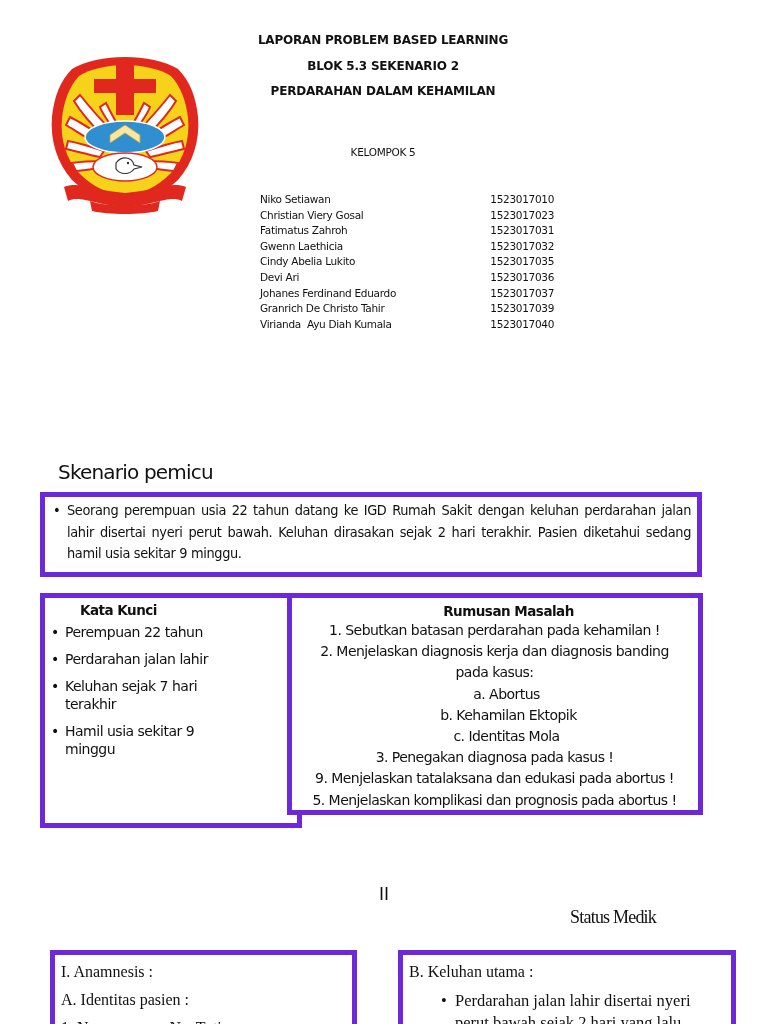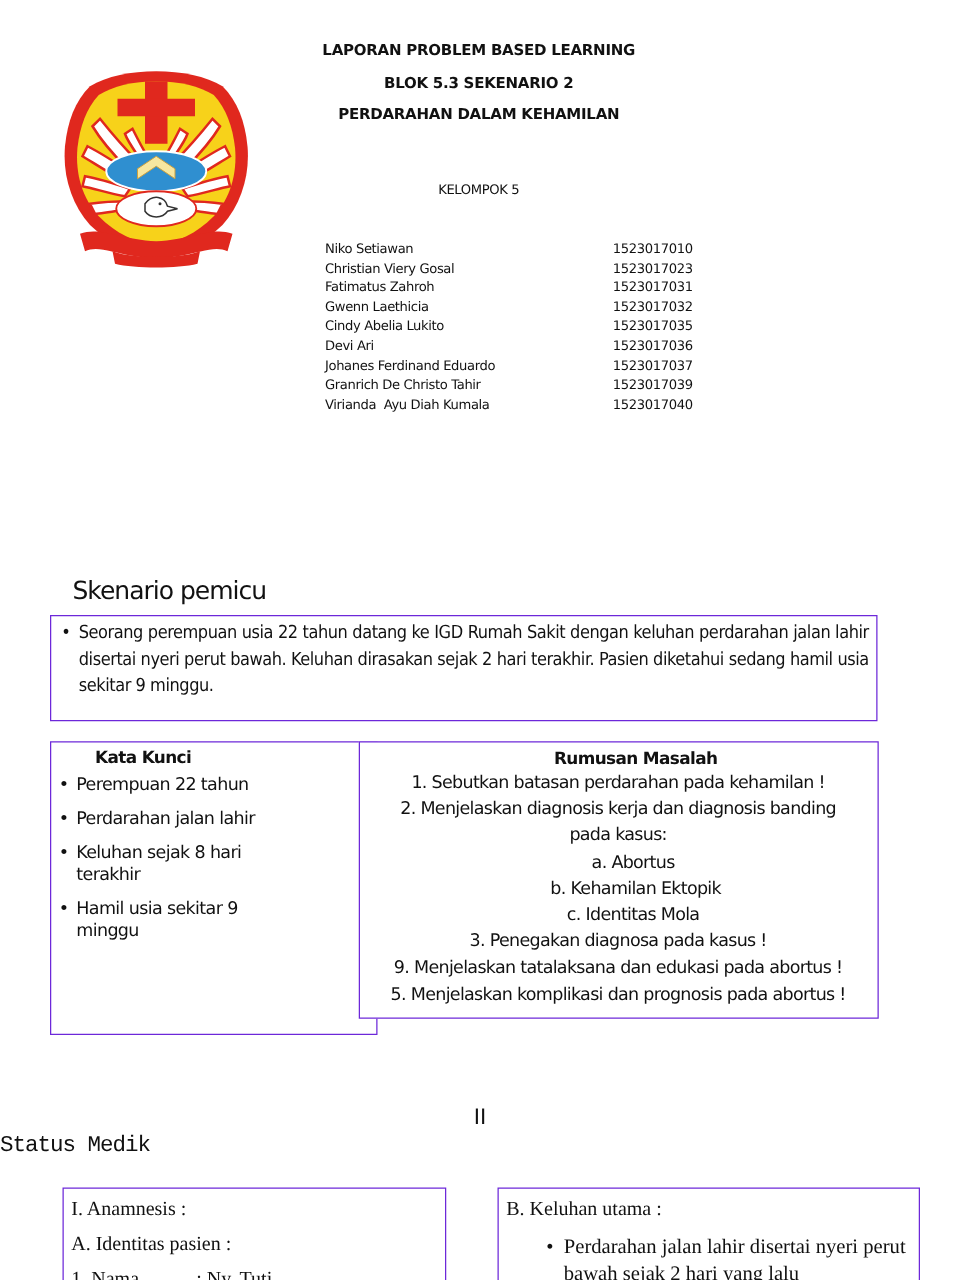--- a/index.html
+++ b/index.html
@@ -17,21 +17,21 @@
     .member-row { display: flex; height: 15.6px; font-family: "DejaVu Sans", sans-serif; font-size: 10.5px; letter-spacing: -0.3px; line-height: 15.6px; }
     .member-name { width: 231px; }
     .member-nim { width: 90px; }
 
     
     .logo { position: absolute; left: 50px; top: 55px; width: 150px; height: 160px; }
 
     
     .section-heading { position: absolute; left: 58px; top: 460px; font-family: "DejaVu Sans", sans-serif;
       font-size: 20px; letter-spacing: -0.8px; }
-    .box { position: absolute; border: 1px solid #6d28d9; background: #fff; }
+    .box { position: absolute; border: 5px solid #6d28d9; background: #fff; }
     .scenario-box { left: 40px; top: 492px; width: 662px; height: 85px; padding: 3px 6px 0 8px; }
     .scenario-text { font-family: "DejaVu Sans Condensed", "DejaVu Sans", sans-serif; font-size: 14.4px; line-height: 21.5px;
       text-align: justify; letter-spacing: -0.35px; padding-left: 14px; text-indent: -14px; }
     .bullet { display: inline-block; width: 14px; text-indent: 0; }
 
     
     .kk-box { left: 40px; top: 593px; width: 262px; height: 235px; padding: 4px 6px 0 6px; }
     .kk-title { font-weight: bold; font-size: 13.5px; padding-left: 29px; margin-bottom: 5px; font-family: "DejaVu Sans", sans-serif; letter-spacing: -0.5px; }
     .kk-list { list-style: none; }
     .kk-item { position: relative; padding-left: 14px; font-size: 14px; line-height: 18px; margin-bottom: 9px; font-family: "DejaVu Sans", sans-serif; letter-spacing: -0.5px; }
@@ -39,21 +39,21 @@
 
     
     .rm-box { left: 287px; top: 593px; width: 416px; height: 222px; padding: 4px 6px 0 5px; text-align: center; }
     .rm-title { font-weight: bold; font-size: 13.5px; padding-left: 28px; font-family: "DejaVu Sans", sans-serif; letter-spacing: -0.5px; line-height: 18px; }
     .rm-line { font-size: 14px; line-height: 21.2px; font-family: "DejaVu Sans", sans-serif; letter-spacing: -0.55px; white-space: nowrap; }
     .rm-sub { padding-left: 24px; }
     .rm-sub.b { padding-left: 28px; }
 
     
     .status-roman { position: absolute; left: 0; width: 768px; top: 884px; text-align: center; font-family: "DejaVu Sans", sans-serif; font-size: 17px; }
-    .status-title { position: absolute; left: 0; width: 656px; top: 907px; text-align: left; font-family: Liberation Mono, monospace; font-size: 18px; letter-spacing: -0.8px; }
+    .status-title { position: absolute; left: 0; width: 656px; top: 907px; text-align: right; font-family: Liberation Serif, serif; font-size: 18px; letter-spacing: -0.8px; }
 
     .anam-box { left: 50px; top: 950px; width: 307px; height: 90px; padding: 3px 6px; font-family: "Liberation Serif", serif; }
     .keluhan-box { left: 398px; top: 950px; width: 338px; height: 90px; padding: 3px 6px; font-family: "Liberation Serif", serif; }
     .serif-line { font-size: 16px; line-height: 28px; }
     .nama-row { display: flex; font-size: 16px; line-height: 28px; }
     .nama-label { width: 100px; }
     .keluhan-item { position: relative; padding-left: 46px; font-size: 16.5px; line-height: 22px; margin-top: 4px; }
     .keluhan-item::before { content: "•"; position: absolute; left: 32px; top: 0; }
   </style>
 </head>
@@ -140,21 +140,21 @@
 <div class="section-heading">Skenario pemicu</div>
 <div class="box scenario-box">
   <div class="scenario-text"><span class="bullet">•</span><span>Seorang perempuan usia 22 tahun datang ke IGD Rumah Sakit dengan keluhan perdarahan jalan lahir disertai nyeri perut bawah. Keluhan dirasakan sejak 2 hari terakhir. Pasien diketahui sedang hamil usia sekitar 9 minggu.</span></div>
 </div>
 
 <div class="box kk-box">
   <div class="kk-title">Kata Kunci</div>
   <ul class="kk-list">
     <li class="kk-item">Perempuan 22 tahun</li>
     <li class="kk-item">Perdarahan jalan lahir</li>
-    <li class="kk-item" style="width:160px;">Keluhan sejak 8 hari terakhir</li>
+    <li class="kk-item" style="width:160px;">Keluhan sejak 7 hari terakhir</li>
     <li class="kk-item" style="width:165px;">Hamil usia sekitar 9 minggu</li>
   </ul>
 </div>
 
 <div class="box rm-box">
   <div class="rm-title">Rumusan Masalah</div>
   <div class="rm-line">1. Sebutkan batasan perdarahan pada kehamilan !</div>
   <div class="rm-line">2. Menjelaskan diagnosis kerja dan diagnosis banding</div>
   <div class="rm-line">pada kasus:</div>
   <div class="rm-line rm-sub">a. Abortus</div>

